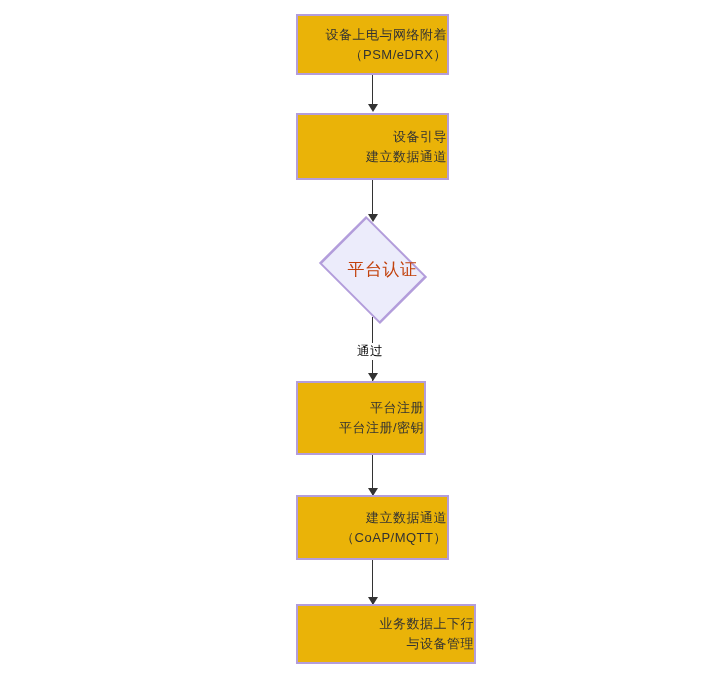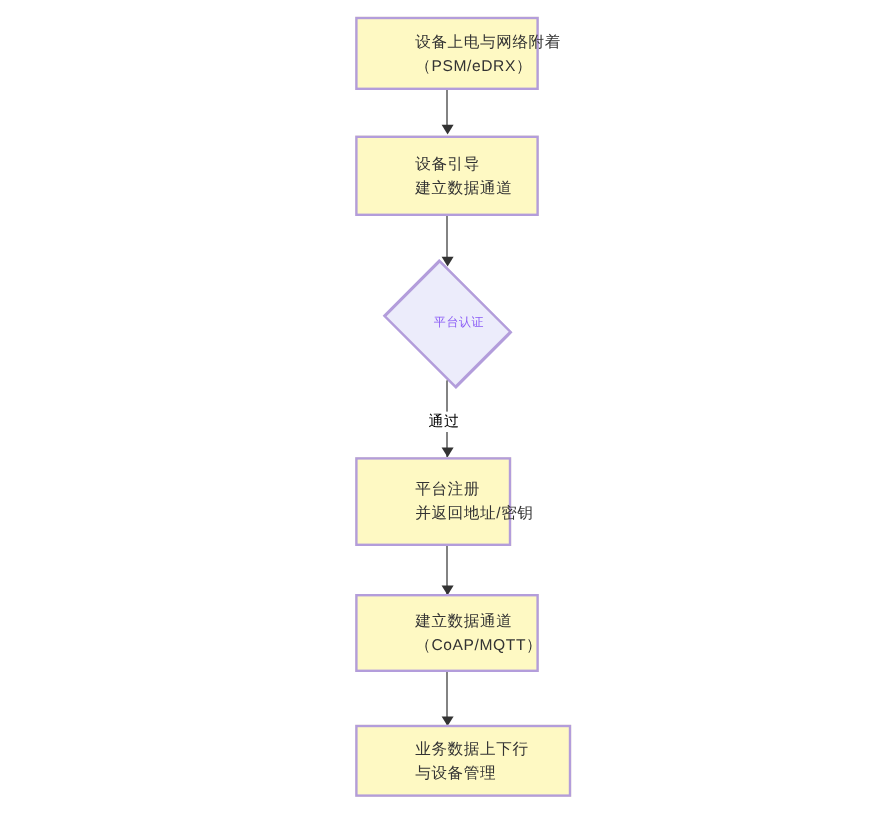--- a/index.html
+++ b/index.html
@@ -15,25 +15,25 @@
   }
   #flowchart {
     position: relative;
     width: 726px;
     height: 700px;
     background: #ffffff;
   }
   .node {
     position: absolute;
     box-sizing: border-box;
-    background: #fef9c3;
+    background: #eab308;
     border: 2px solid #b39ddb;
     display: flex;
     flex-direction: column;
-    align-items: flex-start;
+    align-items: flex-end;
     justify-content: center;
     color: #333333;
     font-size: 13px;
     line-height: 20px;
     letter-spacing: 0.5px;
     text-align: center;
     white-space: nowrap;
     padding-left: 48px;
   }
   .node .line2 {
@@ -50,22 +50,22 @@
     left: 50%;
     top: 50%;
     background: #ececfb;
     border: 2px solid #b39ddb;
     box-sizing: border-box;
     transform-origin: center center;
   }
   .diamond-label {
     position: relative;
     z-index: 2;
-    color: #8b5cf6;
-    font-size: 10px;
+    color: #c2410c;
+    font-size: 17px;
     line-height: 20px;
     letter-spacing: 0.5px;
     text-align: center;
     white-space: nowrap;
     margin-left: 19px;
   }
   .edge {
     position: absolute;
     width: 1px;
     background: #333333;
@@ -115,21 +115,21 @@
     <div class="diamond-shape" style="width:68px; height:68px; margin-left:-34px; margin-top:-34px; transform:rotate(45deg) scale(1.27, 0.98);"></div>
     <span class="diamond-label">平台认证</span>
   </div>
 
   <div class="edge" style="left:372px; top:317px; height:64px;"></div>
   <div class="edge-label" style="left:356px; top:343px;">通过</div>
   <div class="arrowhead" style="left:368px; top:373px;"></div>
 
   <div class="node" style="left:296px; top:381px; width:130px; height:74px;">
     <span>平台注册</span>
-    <span class="line2">并返回地址/密钥</span>
+    <span class="line2">平台注册/密钥</span>
   </div>
 
   <div class="edge" style="left:372px; top:455px; height:40px;"></div>
   <div class="arrowhead" style="left:368px; top:488px;"></div>
 
   <div class="node" style="left:296px; top:495px; width:153px; height:65px;">
     <span>建立数据通道</span>
     <span class="line2">（CoAP/MQTT）</span>
   </div>
 

